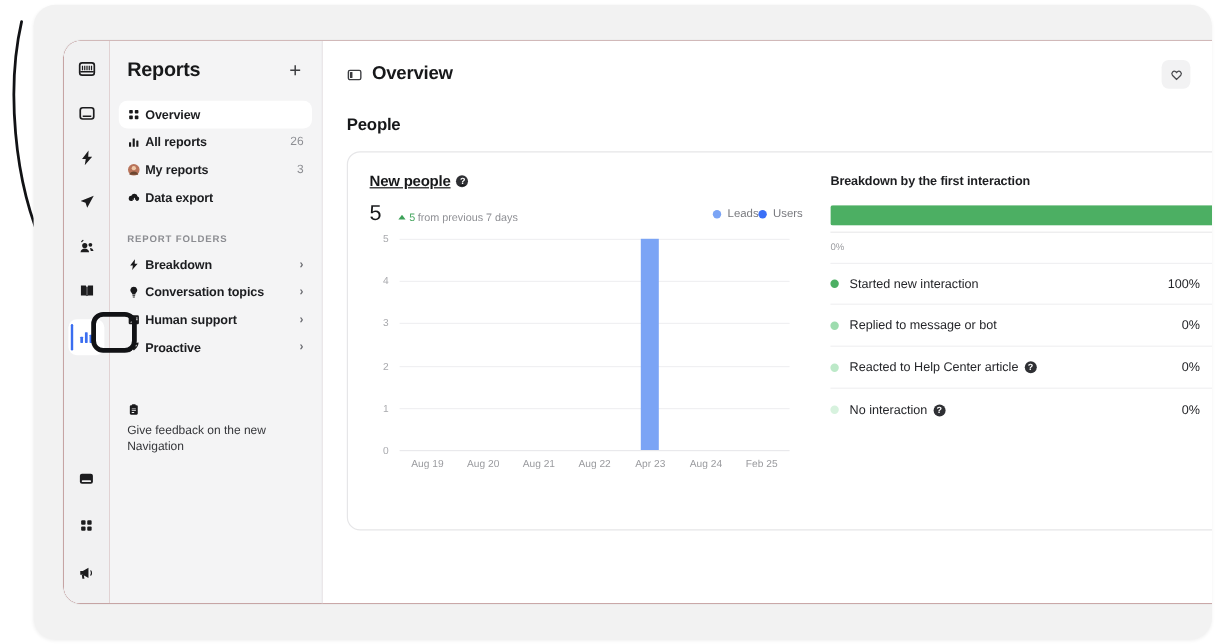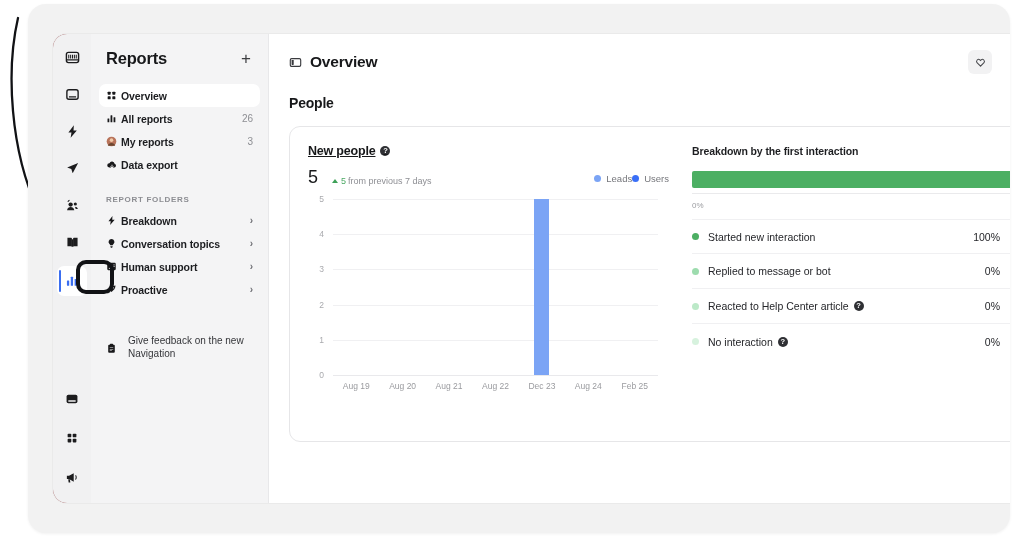--- a/index.html
+++ b/index.html
@@ -114,24 +114,24 @@
   }
   .nav-label{ flex:1; letter-spacing:-.1px; }
   .nav-count{ color:#8d8e93; font-weight:400; font-size:10px; }
   .nav-chev{ color:#6d6e73; font-size:10px; font-weight:700; }
   .nav-gap{ height:10px; }
   #folders-label{
     font-size:8px; font-weight:700; color:#8c8d92;
     letter-spacing:.7px; padding:0 15px; margin:9px 0 5px 0;
   }
   #feedback-item{
-    display:flex; align-items:center; gap:7px;
+    display:flex; align-items:flex-start; gap:7px;
     margin:34px 8px 0 8px; padding:0 7px;
     font-size:10px; color:#35363a; line-height:1.28;
-    cursor:pointer; font-weight:400;
+    cursor:pointer; font-weight:400;flex-direction:column;
   }
   #feedback-item .nav-ico{ margin-top:1px; }
 
   
   #main{
     flex:1;
     background:#ffffff;
     position:relative;
     overflow:hidden;
   }
@@ -626,21 +626,21 @@
                   <div class="bar-slot">
                     <div style="display: flex; flex-direction: column-reverse; width: 15px;"></div>
                   </div>
                 </div>
             </div>
             <div class="x-labels">
                 <div class="x-label">Aug 19</div>
                 <div class="x-label">Aug 20</div>
                 <div class="x-label">Aug 21</div>
                 <div class="x-label">Aug 22</div>
-                <div class="x-label">Dec 23</div>
+                <div class="x-label">Apr 23</div>
                 <div class="x-label">Aug 24</div>
                 <div class="x-label">Feb 25</div>
               </div>
           </div>
         </div>
 
         <div id="card-right">
           <div id="breakdown-title">Breakdown by the first interaction</div>
           <div id="stacked-bar">
               <div style="width: 100%; background: rgb(76, 175, 99); height: 100%;"></div>

